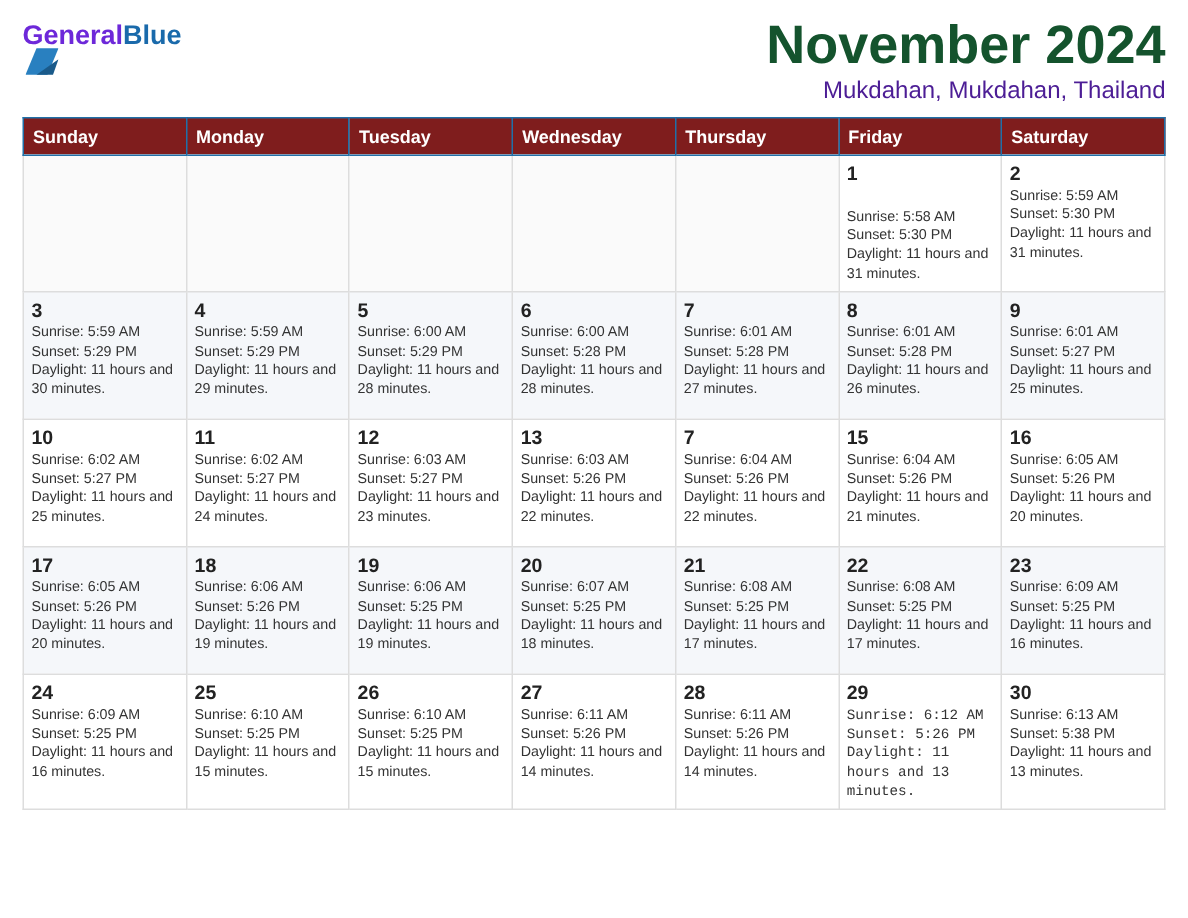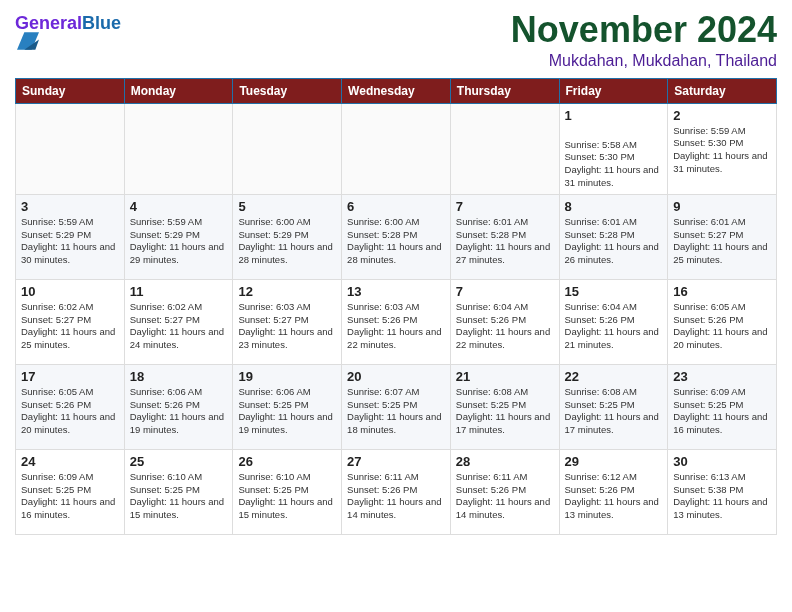--- a/index.html
+++ b/index.html
@@ -298,21 +298,21 @@
 Daylight: 11 hours and 14 minutes.</div>
         </td>
         <td>
           <span class="day-number">28</span>
           <div class="day-info" style="white-space: pre-line;">Sunrise: 6:11 AM
 Sunset: 5:26 PM
 Daylight: 11 hours and 14 minutes.</div>
         </td>
         <td>
           <span class="day-number">29</span>
-          <div class="day-info" style="white-space: pre-line;">Sunrise: 6:12 AM
+          <div class="day-info" style="white-space: pre-line; font-family: Liberation Mono, monospace;">Sunrise: 6:12 AM
 Sunset: 5:26 PM
 Daylight: 11 hours and 13 minutes.</div>
         </td>
         <td>
           <span class="day-number">30</span>
           <div class="day-info" style="white-space: pre-line;">Sunrise: 6:13 AM
 Sunset: 5:38 PM
 Daylight: 11 hours and 13 minutes.</div>
         </td>
       </tr>

